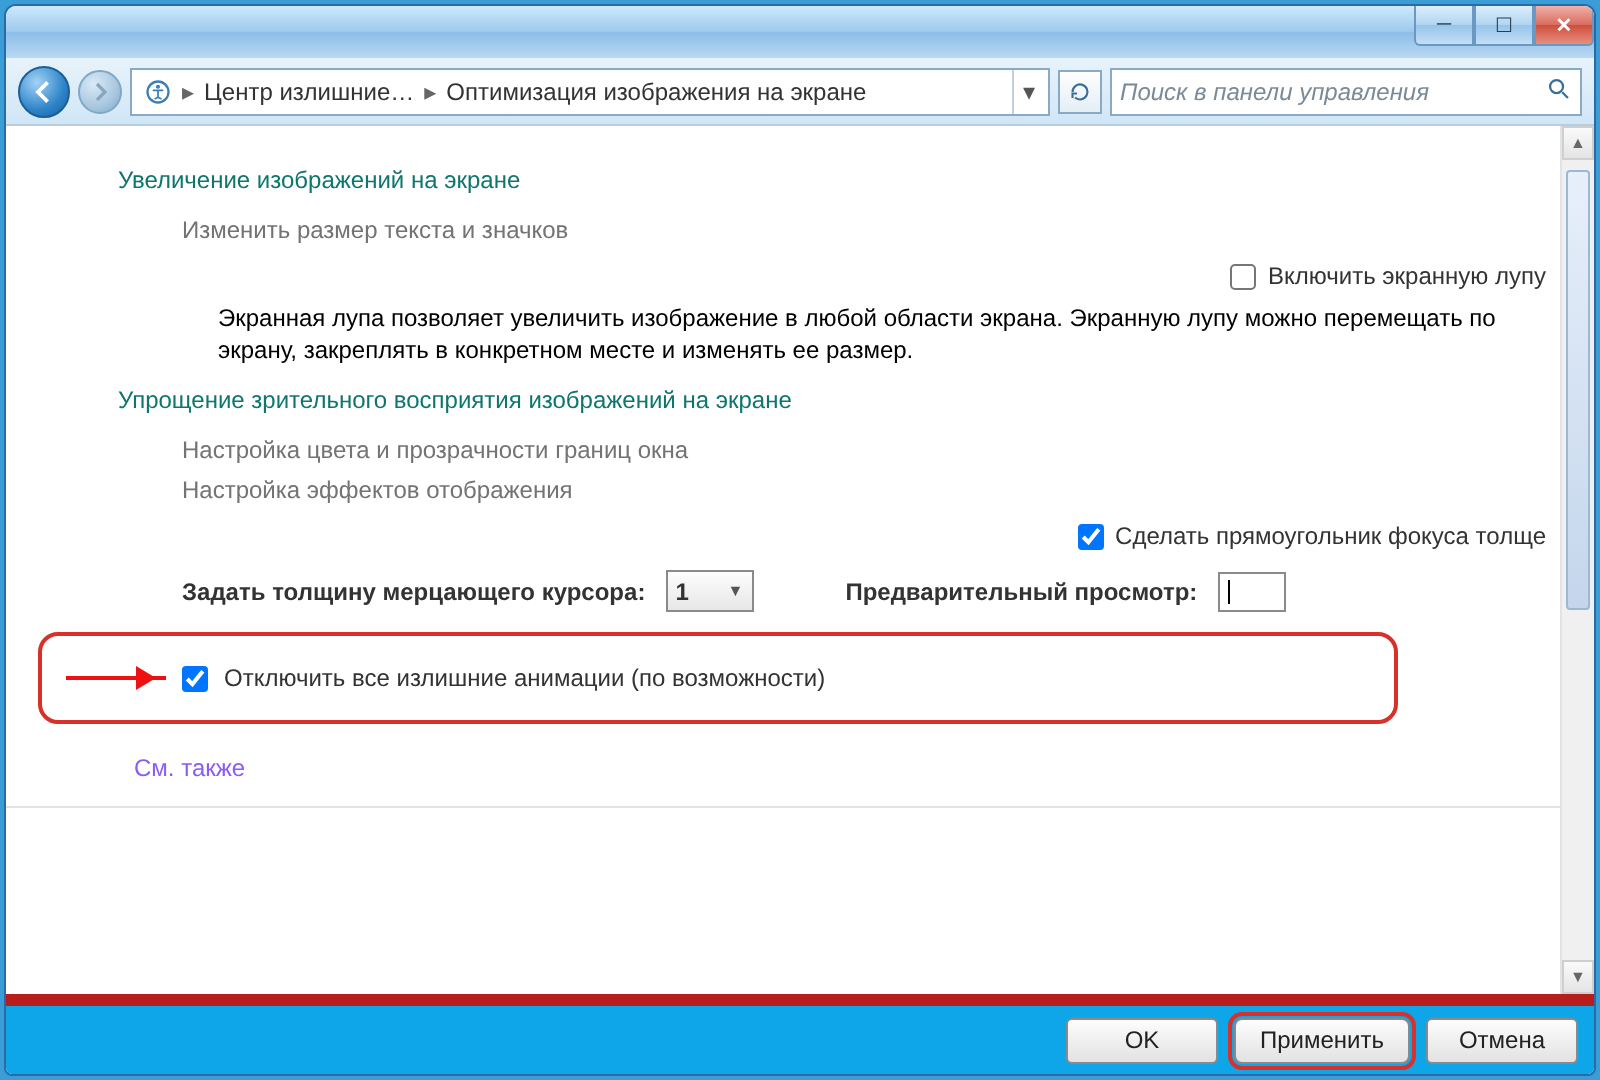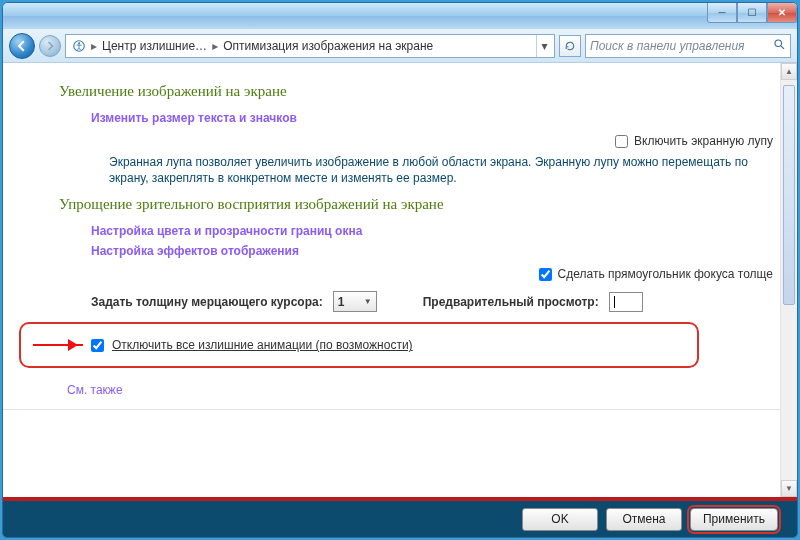--- a/index.html
+++ b/index.html
@@ -54,61 +54,61 @@
     flex: 1; height: 24px; background:#fff; border:1px solid #8aa9c4;
     display:flex; align-items:center; padding:0 2px; font-size:12px; color:#333;
     gap:0;
   }
   .bc-icon { width:16px; height:16px; margin:0 3px; display:flex;align-items:center;justify-content:center; color:#3a7fb8;}
   .bc-seg { padding: 0 4px; }
   .bc-sep { color:#666; padding:0 1px; }
   .bc-drop { margin-left:auto; width:16px;height:22px;border-left:1px solid #c0d0dd;display:flex;align-items:center;justify-content:center;color:#555;}
   .refresh-btn { width:22px;height:22px;border:1px solid #8aa9c4;background:linear-gradient(#fefefe,#e4eef6);display:flex;align-items:center;justify-content:center;color:#3a6d9a;}
   .searchbox {
-    width: 206px; height:24px; border:1px solid #8aa9c4; background:#fff;
+    width: 236px; height:24px; border:1px solid #8aa9c4; background:#fff;
     display:flex; align-items:center; padding:0 4px; color:#7b8a97; font-style:italic;
   }
   .searchbox .sicon{ margin-left:auto; color:#3a6d9a;}
 
   
   .content {
     flex:1; background:#fff; overflow:hidden; position:relative;
     padding: 12px 24px 0 60px;
     color:#333;
   }
-  .section-title { font-size:15px; color:#4d7c0f; margin: 8px 0 8px -4px; font-family: Liberation Serif, serif; }
-  .link { color:#8b5cf6; text-decoration:none; display:inline-block; margin: 3px 0 3px 28px; cursor:default;font-weight:bold;}
+  .section-title { font-size:12px; color:#0f766e; margin: 8px 0 8px -4px; }
+  .link { color:#737373; text-decoration:none; display:inline-block; margin: 3px 0 3px 28px; cursor:default;}
   .chk-row { display:flex; align-items:flex-start; gap:6px; margin: 6px 0 6px 28px; justify-content: flex-end; }
   .chk-row input[type=checkbox]{ width:13px;height:13px; margin-top:1px;}
-  .desc { margin: 4px 0 10px 46px; color:#0c4a6e; line-height:1.35;}
+  .desc { margin: 4px 0 10px 46px; color:#000000; line-height:1.35;}
   .row-inline { display:flex; align-items:center; gap:10px; margin:10px 0 10px 28px;font-weight:bold;}
   .combo {
     width:44px; height:21px; border:1px solid #8a8a8a; background:linear-gradient(#fdfdfd,#e7e7e7);
     display:flex; align-items:center; padding:0 4px; gap:6px; font-size:12px;
   }
   .combo .arrow{margin-left:auto;font-size:8px;color:#555;}
   .preview-box{ width:34px;height:20px;border:1px solid #8a8a8a;background:#fff;display:flex;align-items:center;justify-content:flex-start;padding:0 4px;}
   .preview-box .caret{display:inline-block;width:1px;height:12px;background:#000;}
 
   .highlight-group {
     border: 2.5px solid #d9302a; border-radius: 10px;
-    padding: 8px 12px 8px 12px; margin: 2px 0 15px -44px; width: 680px; text-decoration: underline;
+    padding: 8px 12px 8px 12px; margin: 2px 0 15px -44px; width: 680px;
   }
   .hl-row{display:flex;align-items:center;gap:8px;margin:6px 0;}
   .arrow-red{position:relative;width:50px;height:2px;background:#e11;}
   .arrow-red:after{content:"";position:absolute;right:-1px;top:-5px;border:6px solid transparent;border-left:10px solid #e11;}
 
   .see-also{margin:14px 0 0 4px;color:#8b5cf6;}
 
   hr.sep{border:none;border-top:1px solid #e3e3e3;margin:12px 0 10px -60px;width:820px;}
 
   
   .btnbar{
-    height:40px;border-top:4px solid #b91c1c;background:#0c4a6e;
-    display:flex;align-items:center;justify-content:flex-end;gap:8px;padding:0 19px;
+    height:40px;border-top:6px solid #b91c1c;background:#0ea5e9;
+    display:flex;align-items:center;justify-content:flex-end;gap:8px;padding:0 8px;
   }
   .btn{
     min-width:76px;height:23px;border:1px solid #8a8a8a;border-radius:3px;
     background:linear-gradient(#fdfdfd,#e2e2e2);
     font-size:12px;color:#222;display:flex;align-items:center;justify-content:center;
     padding:0 12px;
   }
   .btn.apply-hl{ outline:2.5px solid #d9302a; outline-offset:1px; border-radius:4px;}
 
   
@@ -221,17 +221,17 @@
         <span>Отключить все излишние анимации (по возможности)</span>
       </div>
     </div>
 
     <div class="see-also">См. также</div>
     <hr class="sep">
   </div>
 
   <div class="btnbar">
     <div class="btn">OK</div>
+    <div class="btn apply-hl">Применить</div>
     <div class="btn">Отмена</div>
-    <div class="btn apply-hl">Применить</div>
   </div>
 
 </div>
 
 </body></html>

